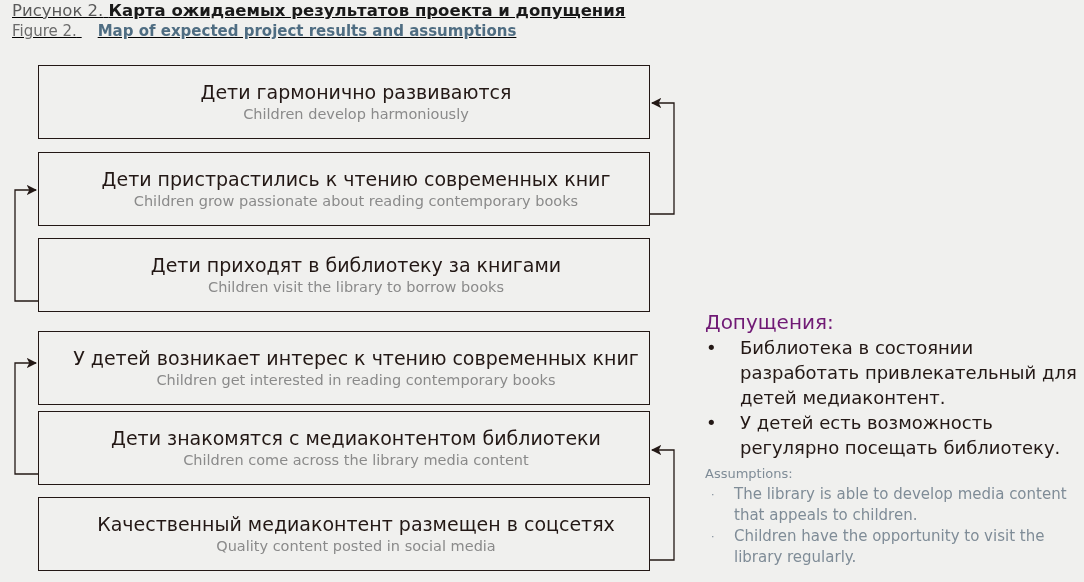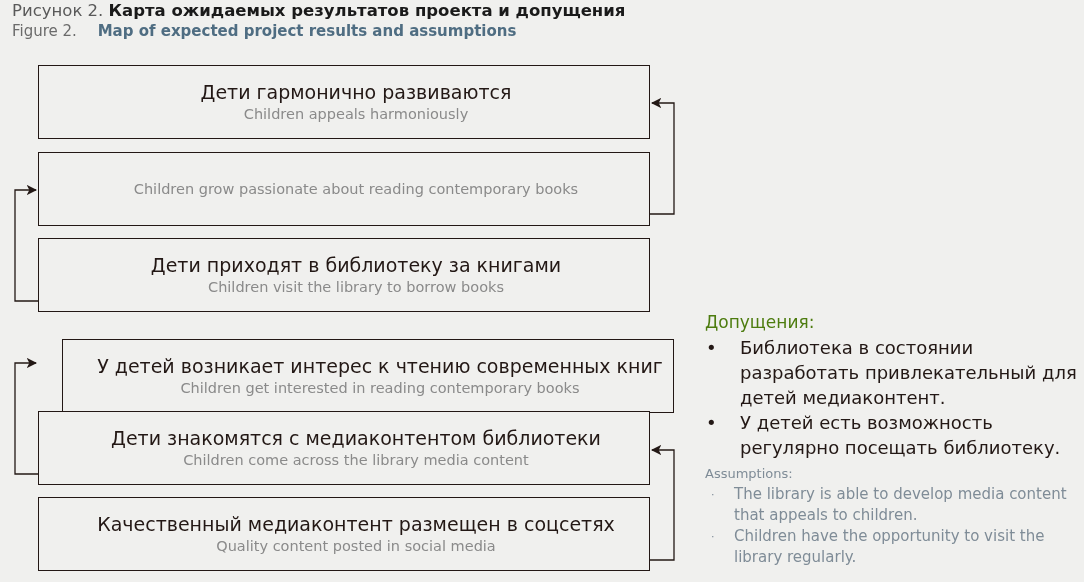--- a/index.html
+++ b/index.html
@@ -19,20 +19,21 @@
   
   #caption {
     position: absolute;
     left: 12px;
     top: 0px;
     width: 720px;
   }
   .cap-line {
     white-space: nowrap;
     line-height: 21px;
+    text-decoration: underline;
   }
   .cap-line-ru { font-size: 16.5px; }
   .cap-line-en { font-size: 15px; }
   .cap-prefix-ru {
     color: #595959;
     font-weight: 400;
   }
   .cap-title-ru {
     color: #1a1a1a;
     font-weight: 700;
@@ -86,22 +87,22 @@
   }
 
   
   #assumptions {
     position: absolute;
     left: 698px;
     top: 310px;
     width: 380px;
   }
   .as-head-ru {
-    font-size: 17px;
-    color: #4d7c0f;
+    font-size: 20px;
+    color: #701a75;
     line-height: 25px;
     padding-left: 7px;
   }
   .as-list-ru { margin: 0; padding: 0; list-style: none; }
   .as-item-ru {
     position: relative;
     font-size: 18px;
     color: #231815;
     line-height: 25px;
     padding-left: 42px;
@@ -171,33 +172,34 @@
     <path d="M 38 474 L 15 474 L 15 363 L 36 363" fill="none" stroke="#231815" stroke-width="1.3" marker-end="url(#ah)"></path>
   </g>
 
   <g>
     <path d="M 650 560 L 674 560 L 674 450 L 652 450" fill="none" stroke="#231815" stroke-width="1.3" marker-end="url(#ah)"></path>
   </g>
 </svg>
 
 <div class="node" style="top:65px;">
   <div class="node-ru">Дети гармонично развиваются</div>
-  <div class="node-en">Children appeals harmoniously</div>
+  <div class="node-en">Children develop harmoniously</div>
 </div>
 
 <div class="node" style="top:152px;">
+  <div class="node-ru">Дети пристрастились к чтению современных книг</div>
   <div class="node-en">Children grow passionate about reading contemporary books</div>
 </div>
 
 <div class="node" style="top:238px;justify-content:center;">
   <div class="node-ru">Дети приходят в библиотеку за книгами</div>
   <div class="node-en">Children visit the library to borrow books</div>
 </div>
 
-<div class="node" style="top:339px;margin-left:24px;">
+<div class="node" style="top:331px;">
   <div class="node-ru">У детей возникает интерес к чтению современных книг</div>
   <div class="node-en">Children get interested in reading contemporary books</div>
 </div>
 
 <div class="node" style="top:411px;align-items:center;">
   <div class="node-ru">Дети знакомятся с медиаконтентом библиотеки</div>
   <div class="node-en">Children come across the library media content</div>
 </div>
 
 <div class="node" style="top:497px;">

